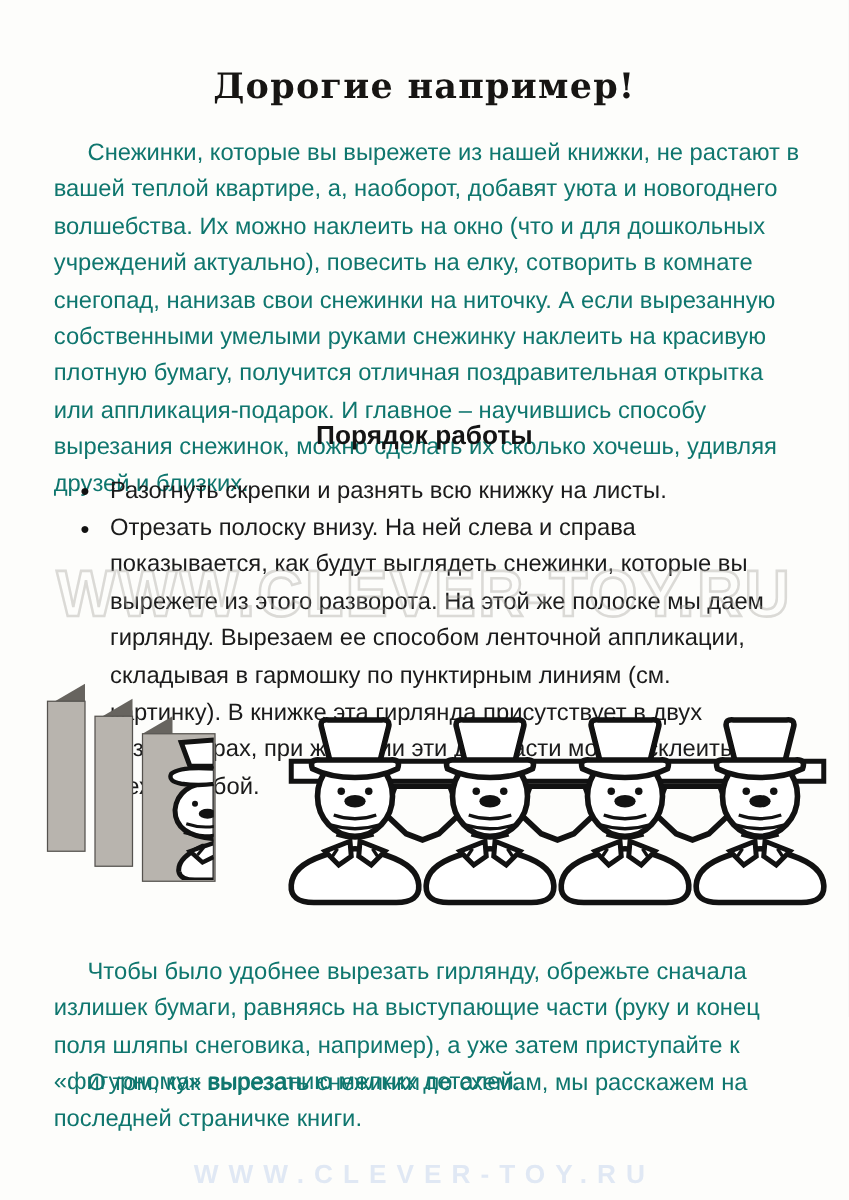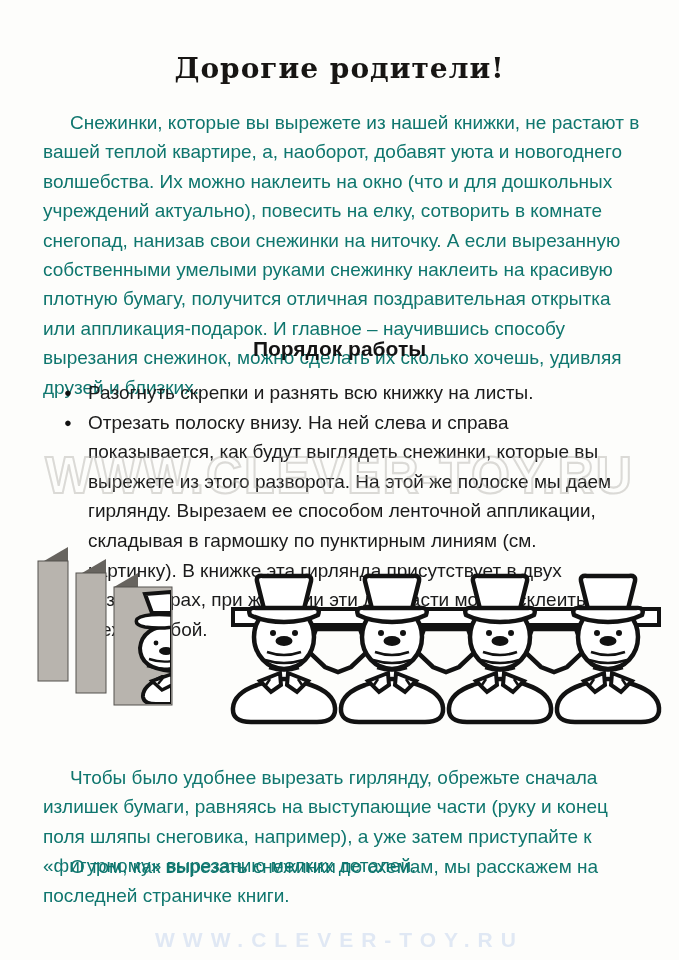--- a/index.html
+++ b/index.html
@@ -69,21 +69,21 @@
     color:rgba(150,180,225,0.28);
     white-space:nowrap;
     pointer-events:none;
   }
 </style>
 </head>
 <body>
 
 <div class="page">
 
-  <div class="title">Дорогие родители!</div>
+  <div class="title">Дорогие например!</div>
 
   <p class="body-text intro">Снежинки, которые вы вырежете из нашей книжки, не растают в вашей теплой квартире, а, наоборот, добавят уюта и новогоднего волшебства. Их можно наклеить на окно (что и для дошкольных учреждений актуально), повесить на елку, сотворить в комнате снегопад, нанизав свои снежинки на ниточку. А если вырезанную собственными умелыми руками снежинку наклеить на красивую плотную бумагу, получится отличная поздравительная открытка или аппликация-подарок. И главное – научившись способу вырезания снежинок, можно сделать их сколько хочешь, удивляя друзей и близких.</p>
 
   <h2 class="section-heading">Порядок работы</h2>
 
   <ul class="steps">
     <li>Разогнуть скрепки и разнять всю книжку на листы.</li>
     <li>Отрезать полоску внизу. На ней слева и справа показывается, как будут выглядеть снежинки, которые вы вырежете из этого разворота. На этой же полоске мы даем гирлянду. Вырезаем ее способом ленточной аппликации, складывая в гармошку по пунктирным линиям (см. картинку). В книжке эта гирлянда присутствует в двух экземплярах, при желании эти две части можно склеить между собой.</li>
   </ul>
 

